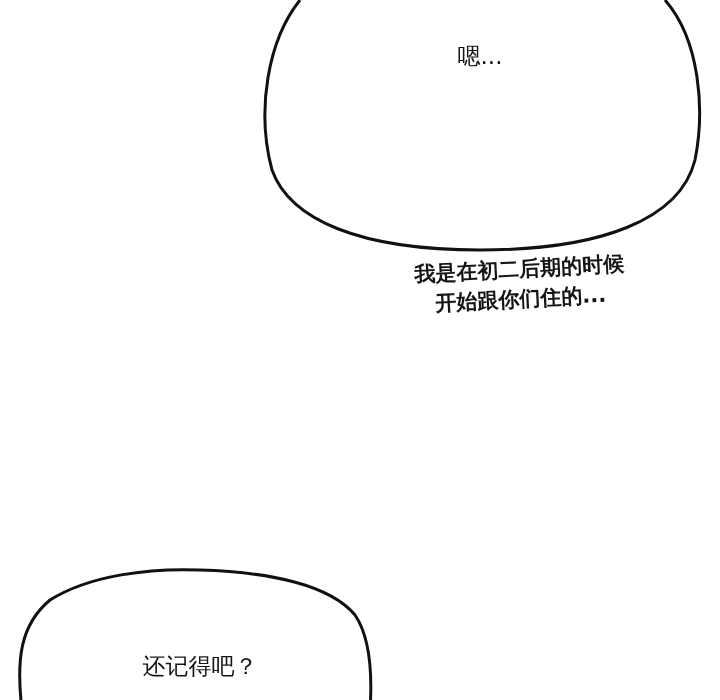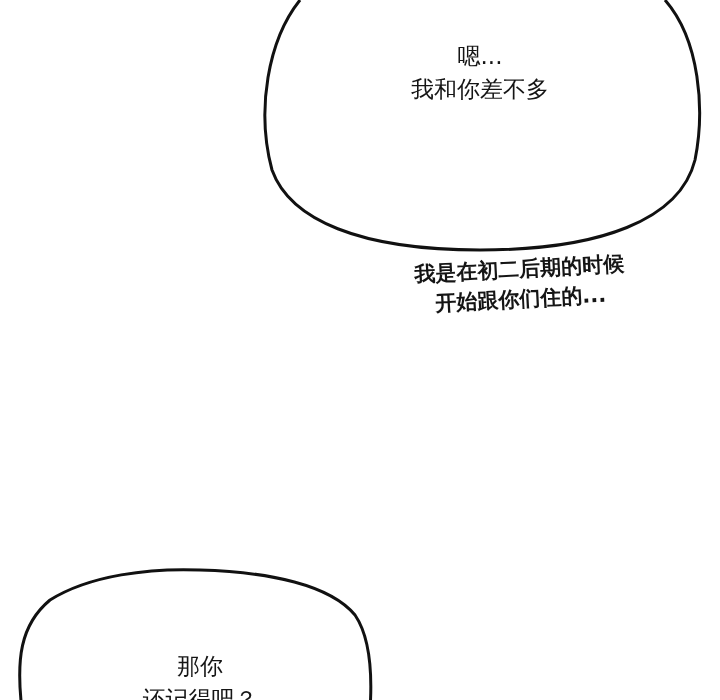--- a/index.html
+++ b/index.html
@@ -15,24 +15,22 @@
 </head>
 <body>
 
 <svg class="bubble-svg" width="720" height="700" viewBox="0 0 720 700">
   <path d="M 300 0 C 268 40, 256 110, 272 170 C 290 220, 360 250, 480 250 C 600 250, 680 220, 695 160 C 705 110, 700 40, 665 0" fill="#ffffff" stroke="#111111" stroke-width="3"></path>
   <path d="M 22 710 C 16 660, 20 625, 50 600 C 90 575, 150 568, 200 570 C 270 572, 330 585, 355 615 C 372 640, 372 680, 370 710" fill="#ffffff" stroke="#111111" stroke-width="3"></path>
 </svg>
 
 <div class="bubble-text" style="left:330px; top:40px; width:300px;">
   <div>嗯...</div>
-  <div>我和你差不多</div>
 </div>
 
 <div class="caption" style="left:385px; top:254px; width:270px;">
   <div>我是在初二后期的时候</div>
   <div>开始跟你们住的...</div>
 </div>
 
 <div class="bubble-text" style="left:95px; top:650px; width:210px;">
-  <div>那你</div>
   <div>还记得吧？</div>
 </div>
 
 </body></html>

